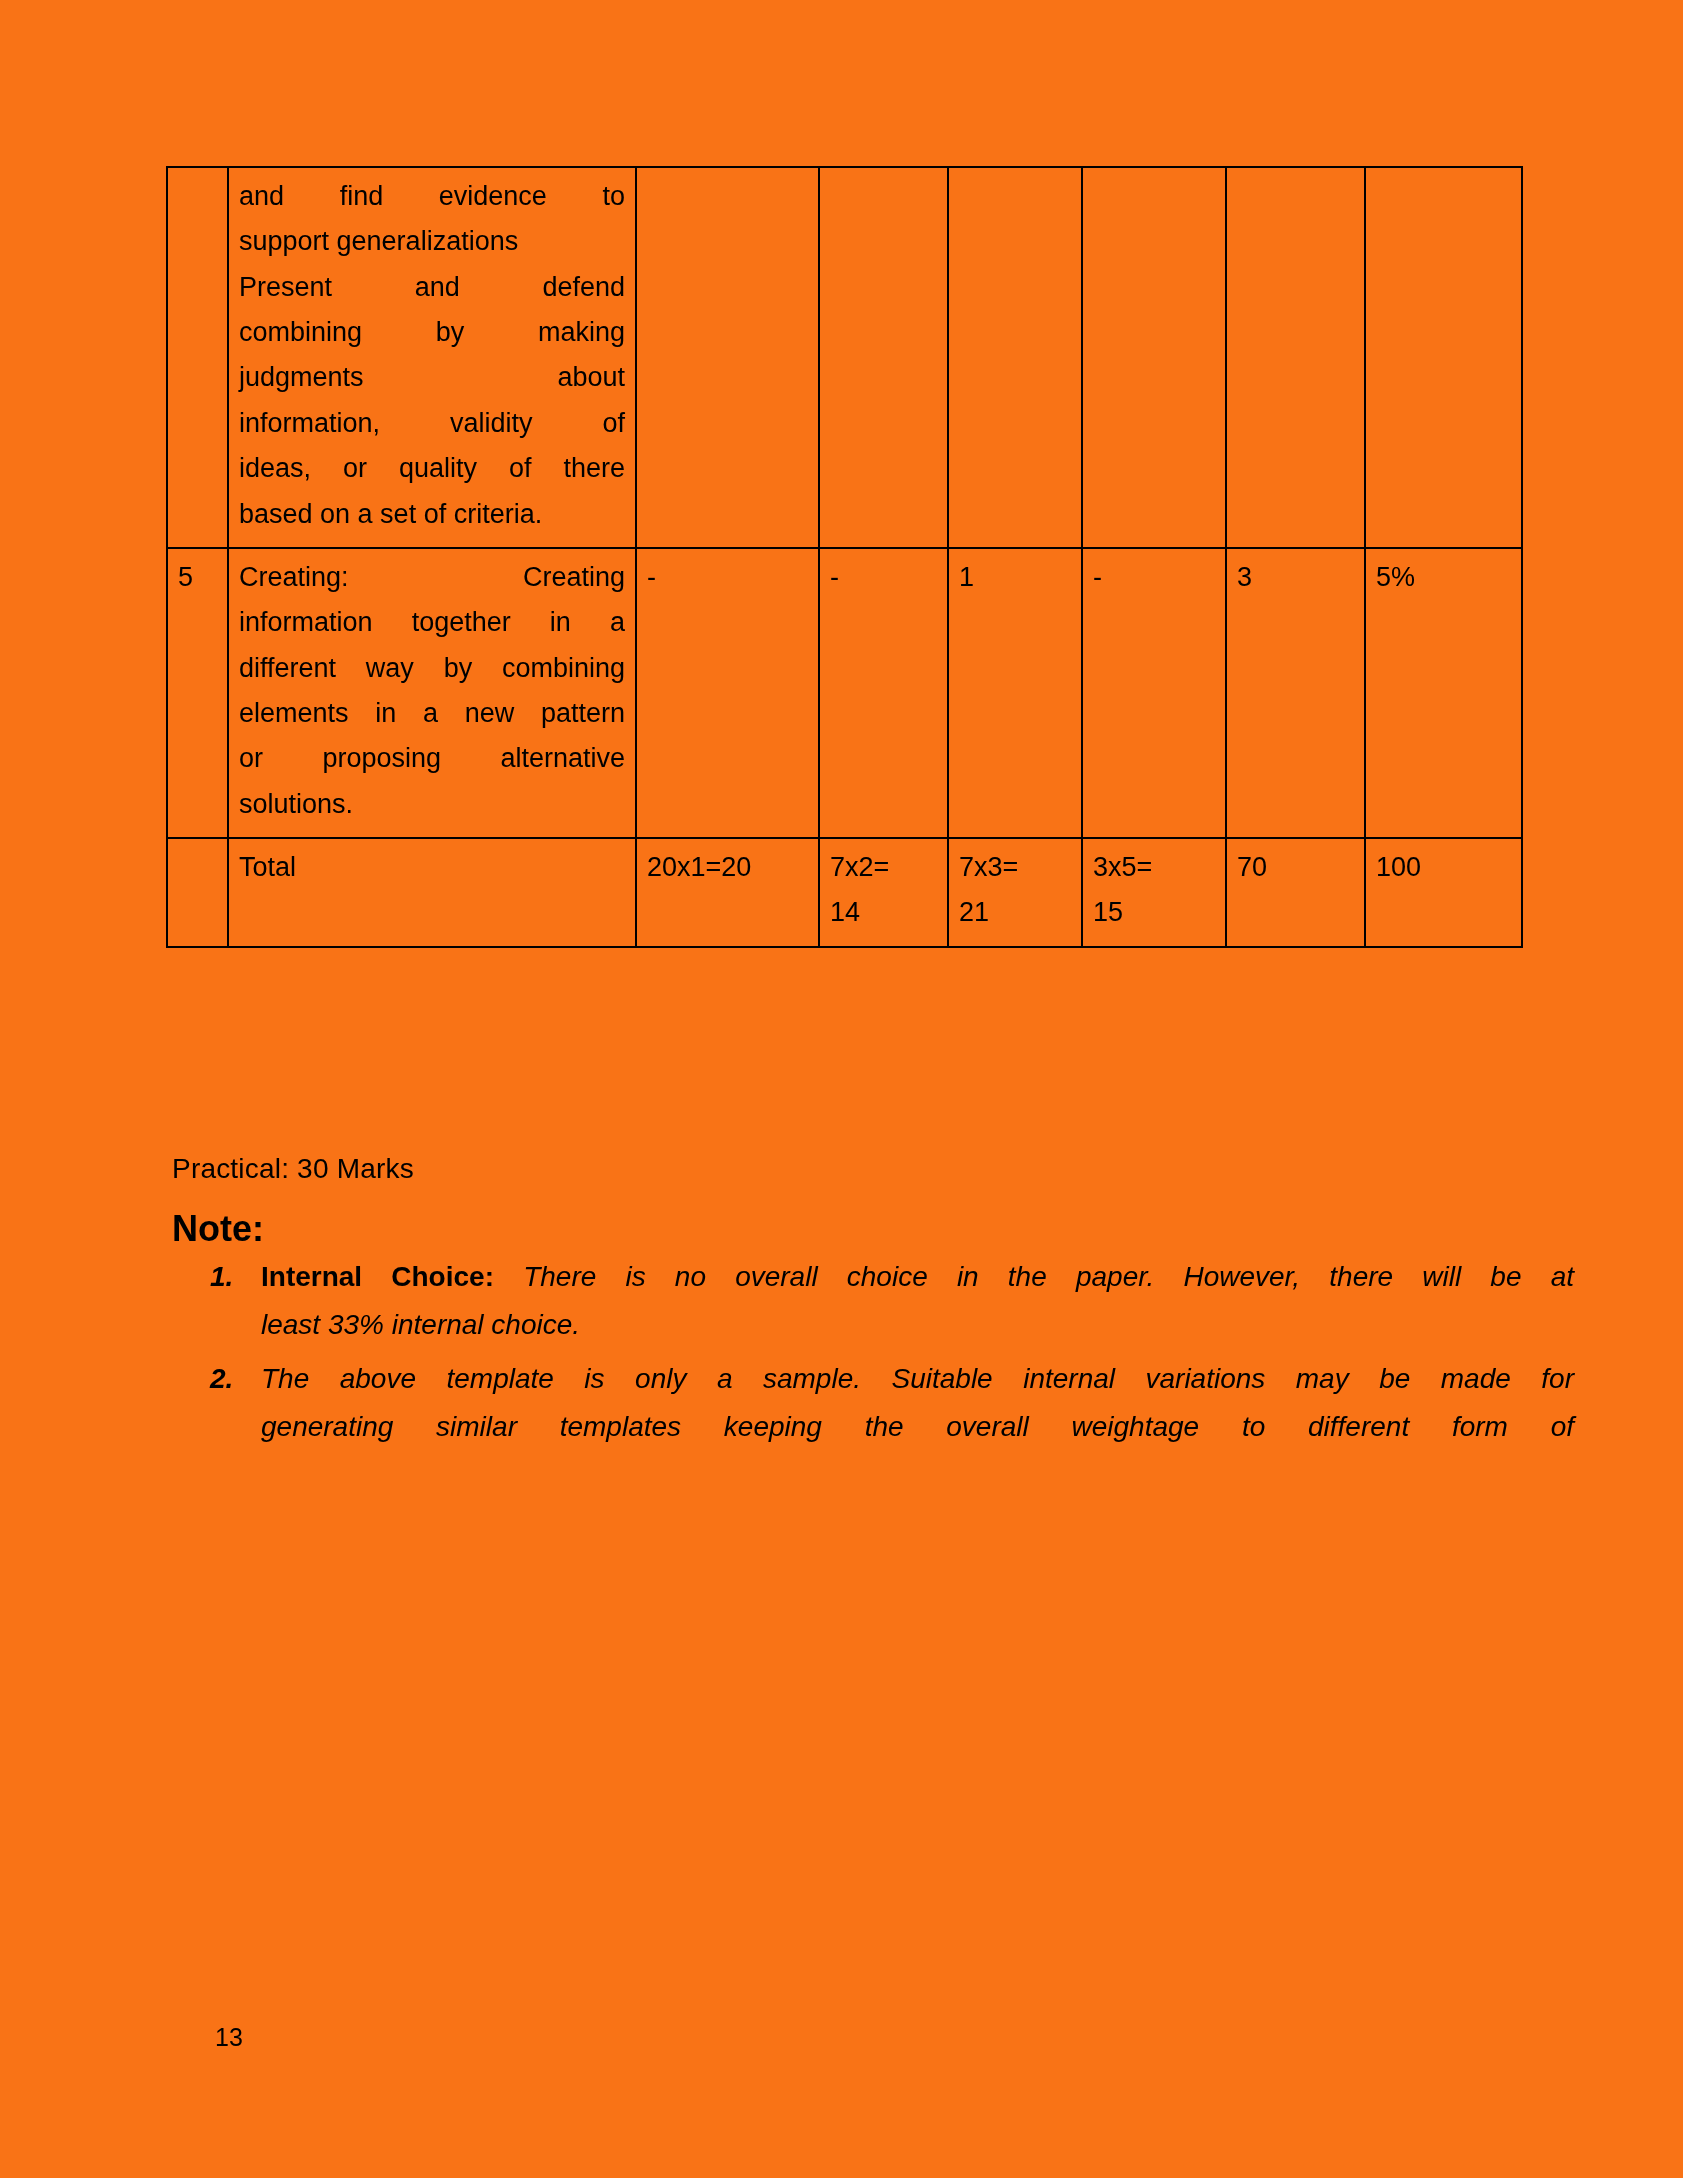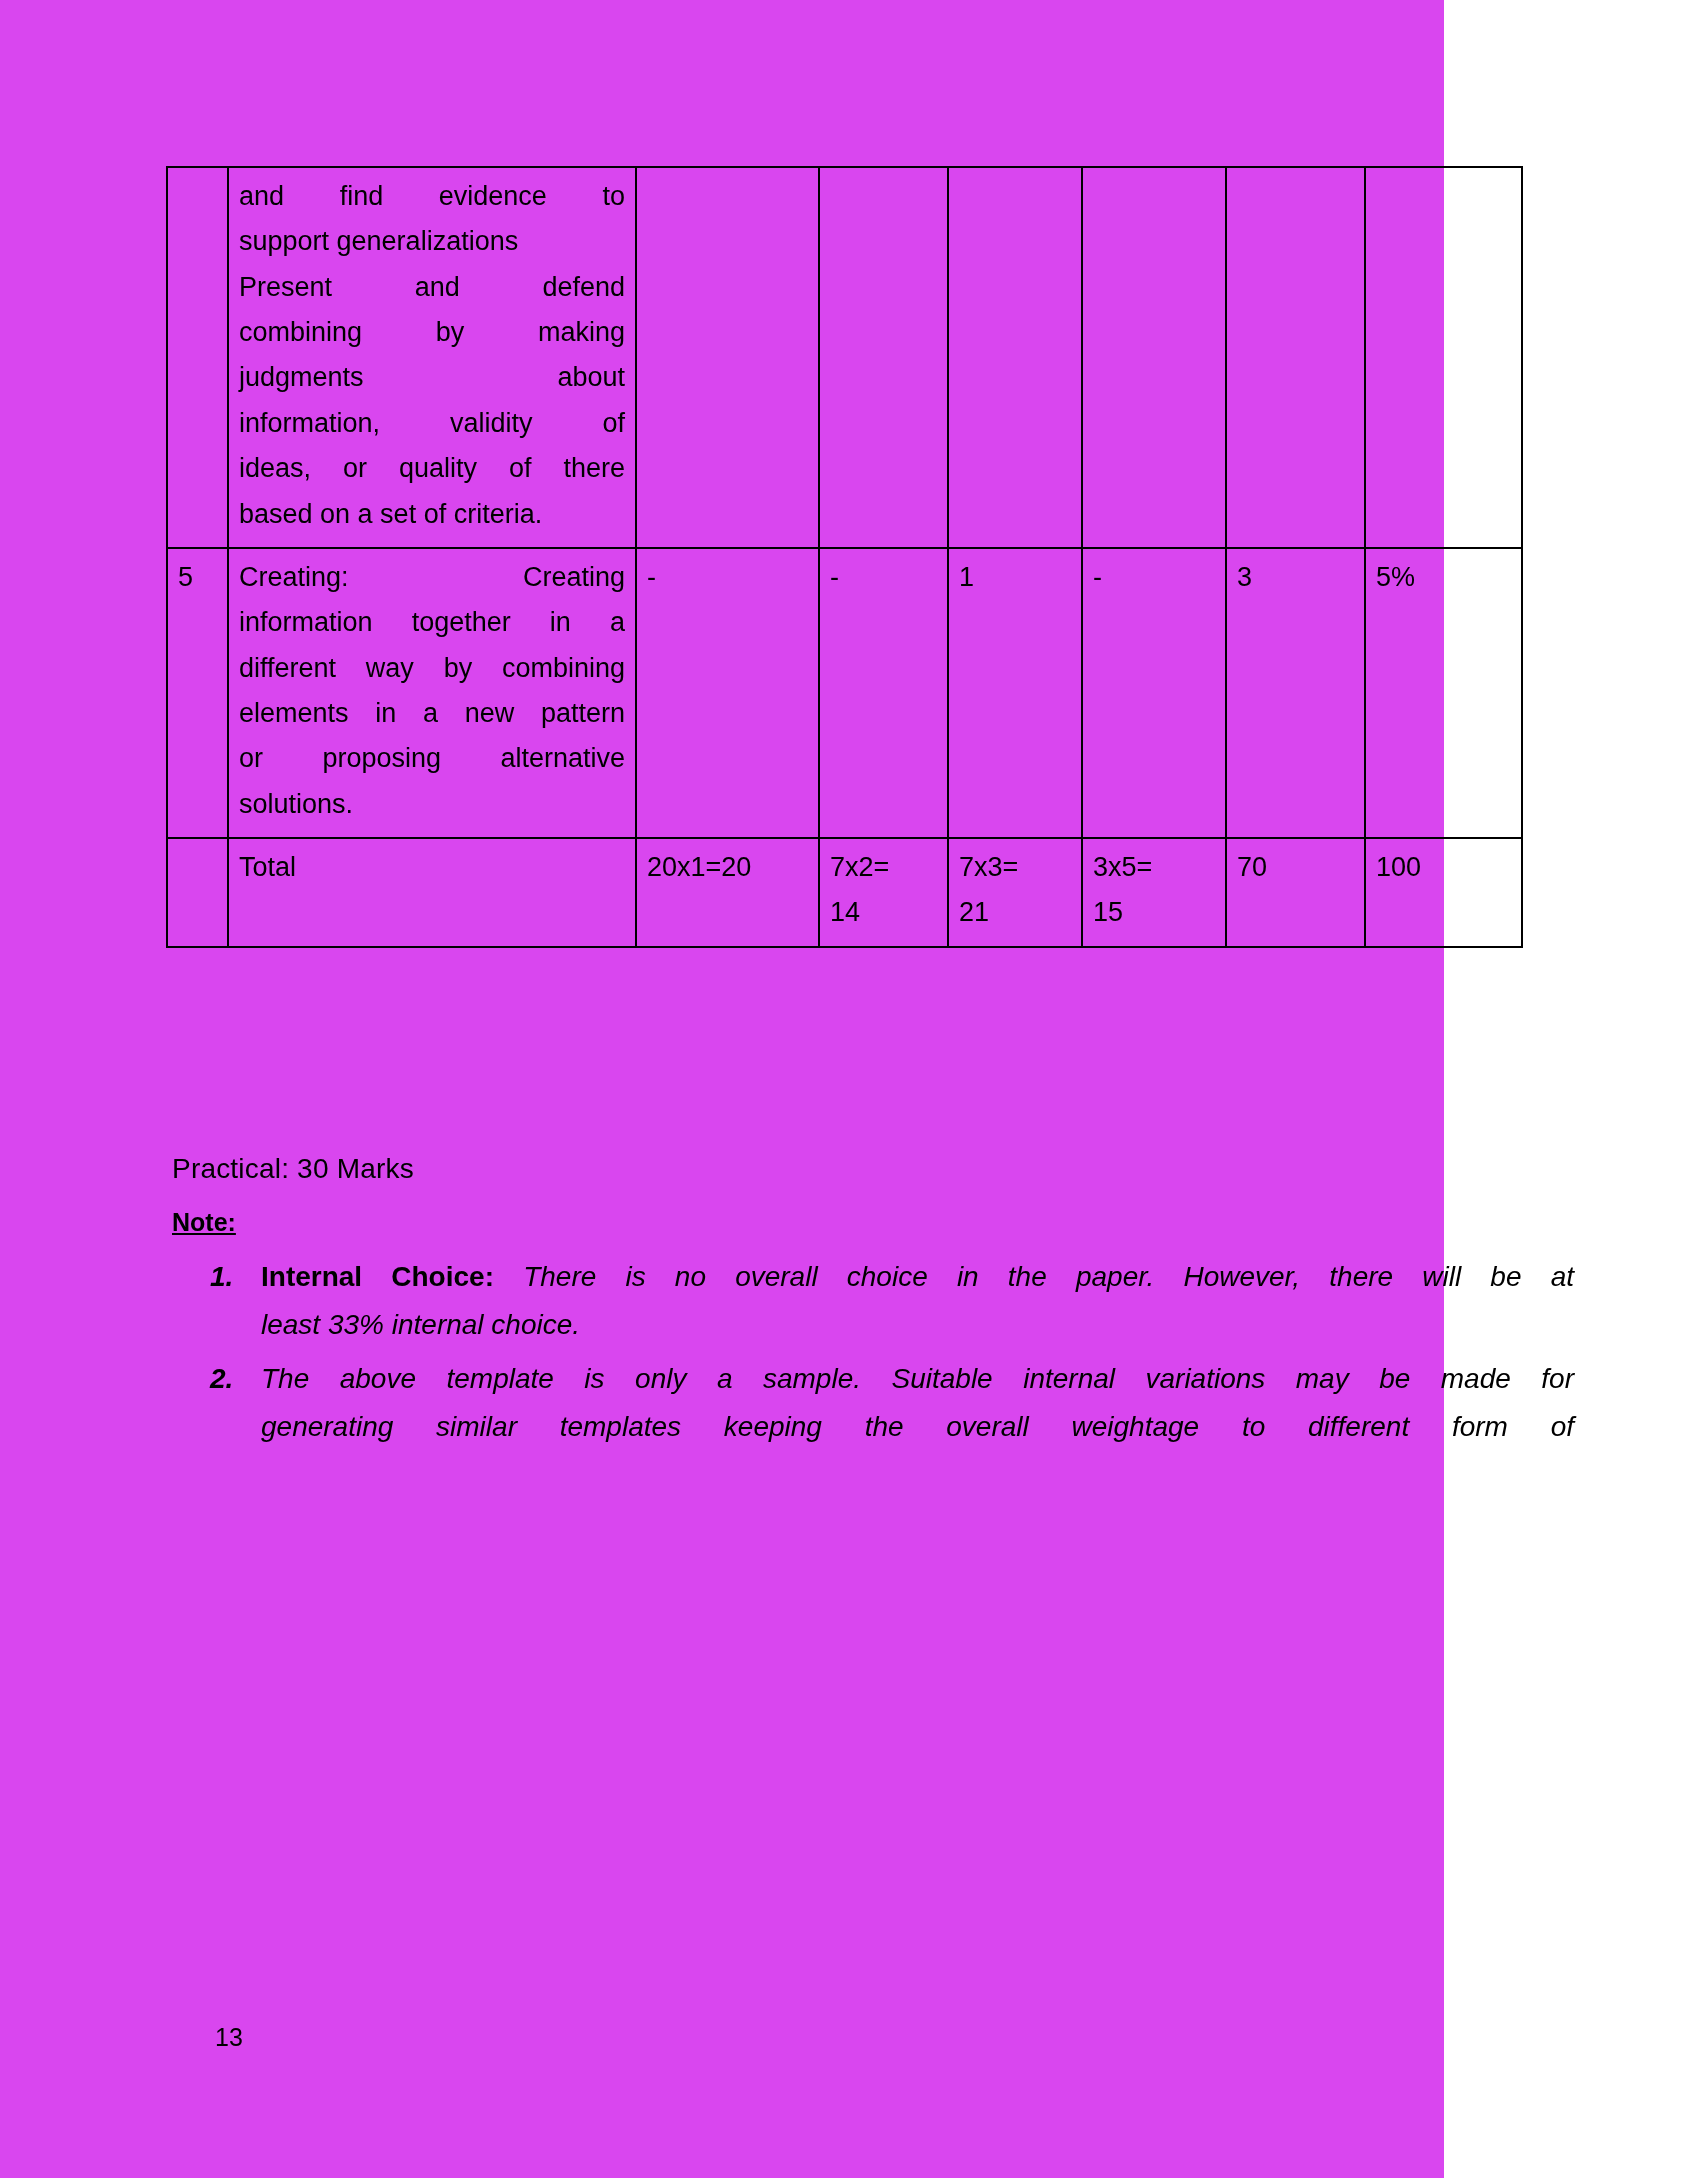--- a/index.html
+++ b/index.html
@@ -12,23 +12,23 @@
     height: 2178px;
     font-family: "Liberation Sans", sans-serif;
     color: #000000;
     position: relative;
     overflow: hidden;
   }
 
   .page {
     position: absolute;
     left: 0; top: 0;
-    width: 1444px;
+    width: 1683px;
     height: 2178px;
-    background: #d946ef;
+    background: #f97316;
   }
 
   
   .table-wrap {
     position: absolute;
     left: 166px;
     top: 166px;
     width: 1354px;
   }
   table.spec {
@@ -78,24 +78,23 @@
     left: 172px;
     top: 1153px;
     font-size: 28px;
     font-family: "Liberation Sans", sans-serif;
     letter-spacing: 0.2px;
   }
   .note-head {
     position: absolute;
     left: 172px;
     top: 1208px;
-    font-size: 25px;
+    font-size: 36px;
     font-weight: bold;
     font-family: "Liberation Sans", sans-serif;
-    text-decoration: underline;
   }
   ol.notes {
     position: absolute;
     left: 194px;
     top: 1249px;
     width: 1313px;
     margin: 4px;
     padding: 0 0 0 63px;
     list-style: none;
     counter-reset: noteitem;

